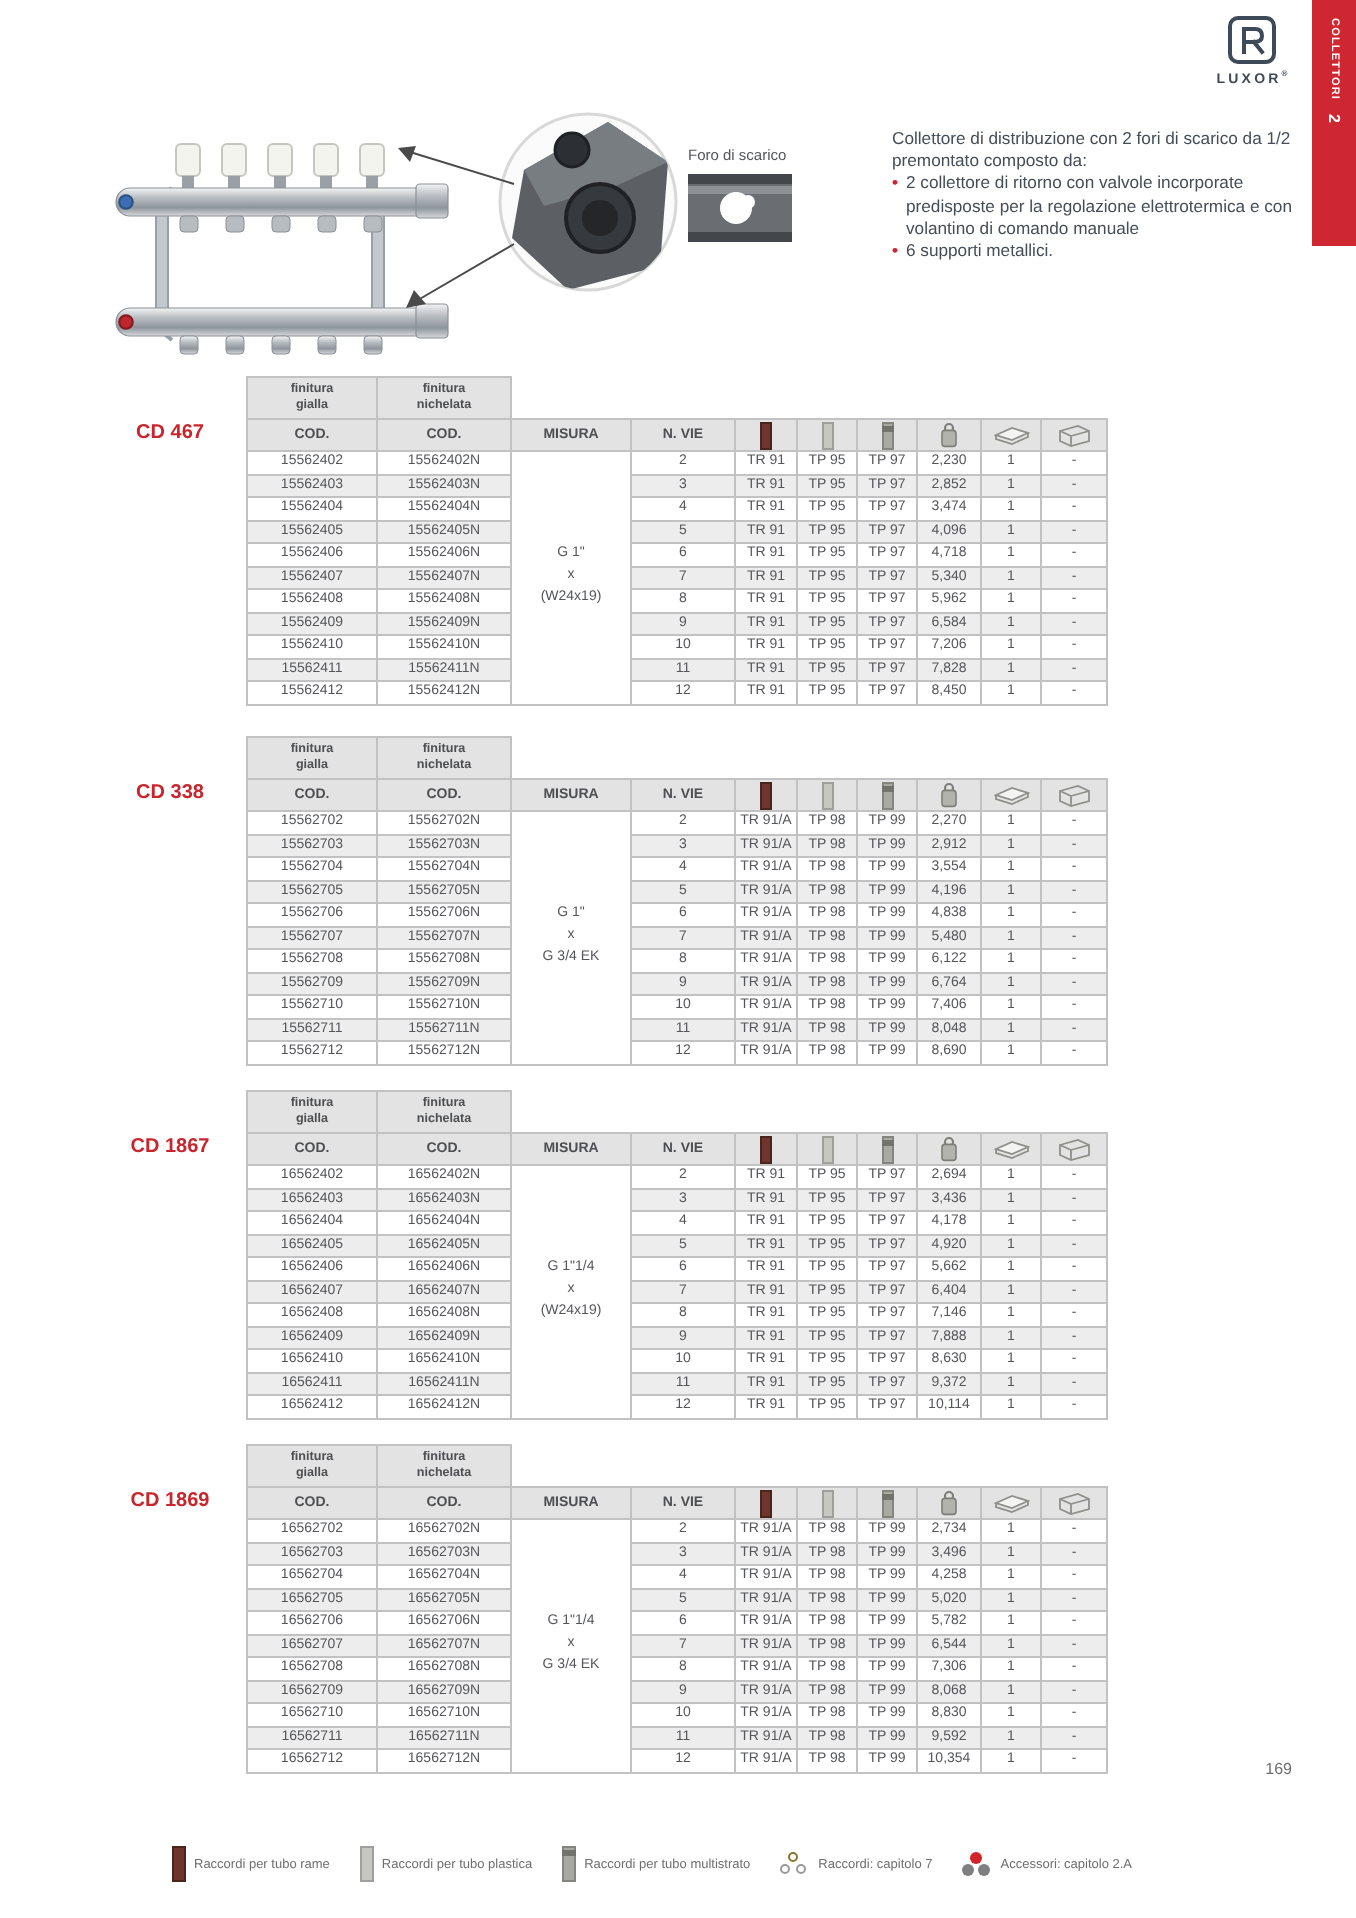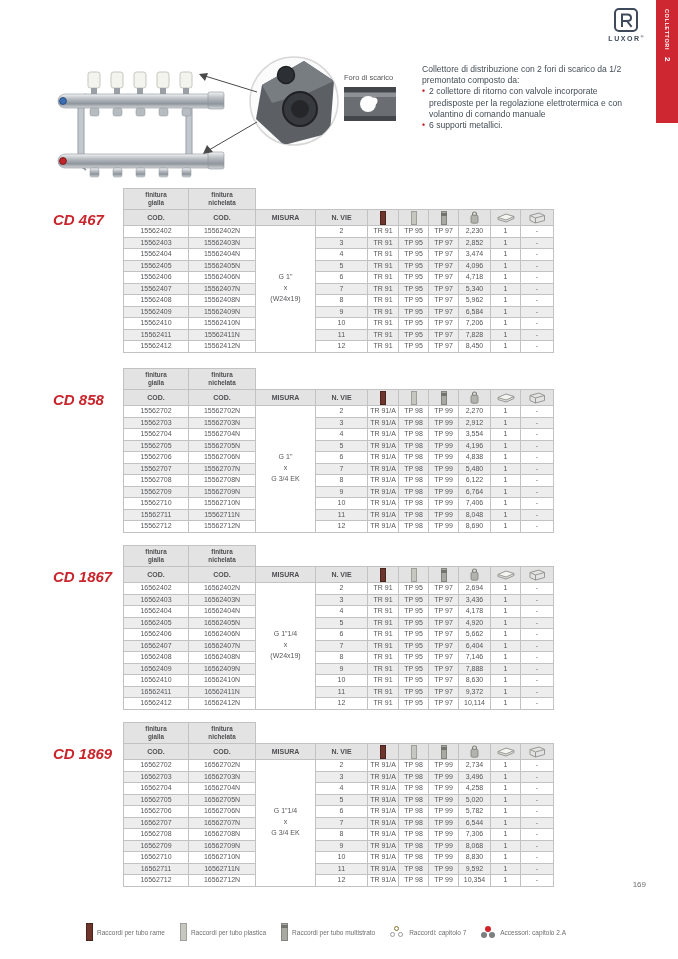--- a/index.html
+++ b/index.html
@@ -18,35 +18,35 @@
             display:flex;flex-direction:column;align-items:center;padding-top:9px;box-sizing:border-box;color:#fff;}
   .side-tab .vlabel{writing-mode:vertical-rl;font-size:5.5px;letter-spacing:.6px;font-weight:bold;}
   .side-tab .vnum{writing-mode:vertical-rl;font-size:8px;font-weight:bold;margin-top:7px;}
 
   
   .manifold{position:absolute;left:46px;top:58px;width:188px;height:128px;}
   .detail-circle{position:absolute;left:248px;top:55px;width:92px;height:92px;}
   .arrows{position:absolute;left:193px;top:62px;width:72px;height:102px;}
   .detail-label{position:absolute;left:344px;top:73px;font-size:7.5px;color:#55565a;}
   .detail-thumb{position:absolute;left:344px;top:87px;width:52px;height:34px;}
-  .description{position:absolute;left:422px;top:64px;width:214px;font-size:8.6px;
+  .description{position:absolute;left:446px;top:64px;width:214px;font-size:8.6px;
                line-height:1.3;color:#454d56;}
   .description p{margin:0;}
   .description ul{margin:0;padding:0;list-style:none;}
   .description li{position:relative;padding-left:7px;}
   .description li::before{content:"\2022";position:absolute;left:0;color:#c9252c;font-weight:bold;}
 
   
   .tbl-section{position:absolute;left:123px;width:432px;}
   #tables .tbl-section:nth-child(1){top:188px;}
   #tables .tbl-section:nth-child(2){top:368px;}
   #tables .tbl-section:nth-child(3){top:545px;}
   #tables .tbl-section:nth-child(4){top:722px;}
-  .tbl-label{position:absolute;left:-70px;top:23px;width:64px;
-             color:#c9252c;font-weight:bold;font-size:15px;font-style:italic;}
+  .tbl-label{position:absolute;left:-70px;top:23px;width:64px;text-align:center;
+             color:#c9252c;font-weight:bold;font-size:10px;}
   table.cat{border-collapse:collapse;table-layout:fixed;width:430px;font-size:7px;color:#55565a;}
   table.cat th,table.cat td{border:1px solid #c2c2c2;text-align:center;padding:0;line-height:1.1;}
   tr.finitura-row th.fin{background:#e3e3e3;font-size:6.3px;font-weight:bold;color:#4e4f52;
                          height:20px;white-space:pre-line;line-height:1.25;}
   tr.finitura-row th.blank{border:none;background:transparent;}
   tr.cols-row th{background:#e3e3e3;font-weight:bold;font-size:7px;color:#4e4f52;height:15px;}
   table.cat tbody td{height:10.5px;}
   table.cat tbody tr:nth-child(even) td{background:#ededed;}
   table.cat td.misura{background:#fff;font-size:7px;line-height:1.55;}
 
@@ -366,21 +366,21 @@
               <td>TP 97</td>
               <td>8,450</td>
               <td>1</td>
               <td>-</td>
             </tr>
           </tbody>
       </table>
     </div>
 
     <div class="tbl-section">
-      <div class="tbl-label">CD 858</div>
+      <div class="tbl-label">CD 338</div>
       <table class="cat">
         <colgroup>
           <col style="width:65px">
             <col style="width:67px">
             <col style="width:60px">
             <col style="width:52px">
           <col style="width:31px">
             <col style="width:30px">
             <col style="width:30px">
           <col style="width:32px">

